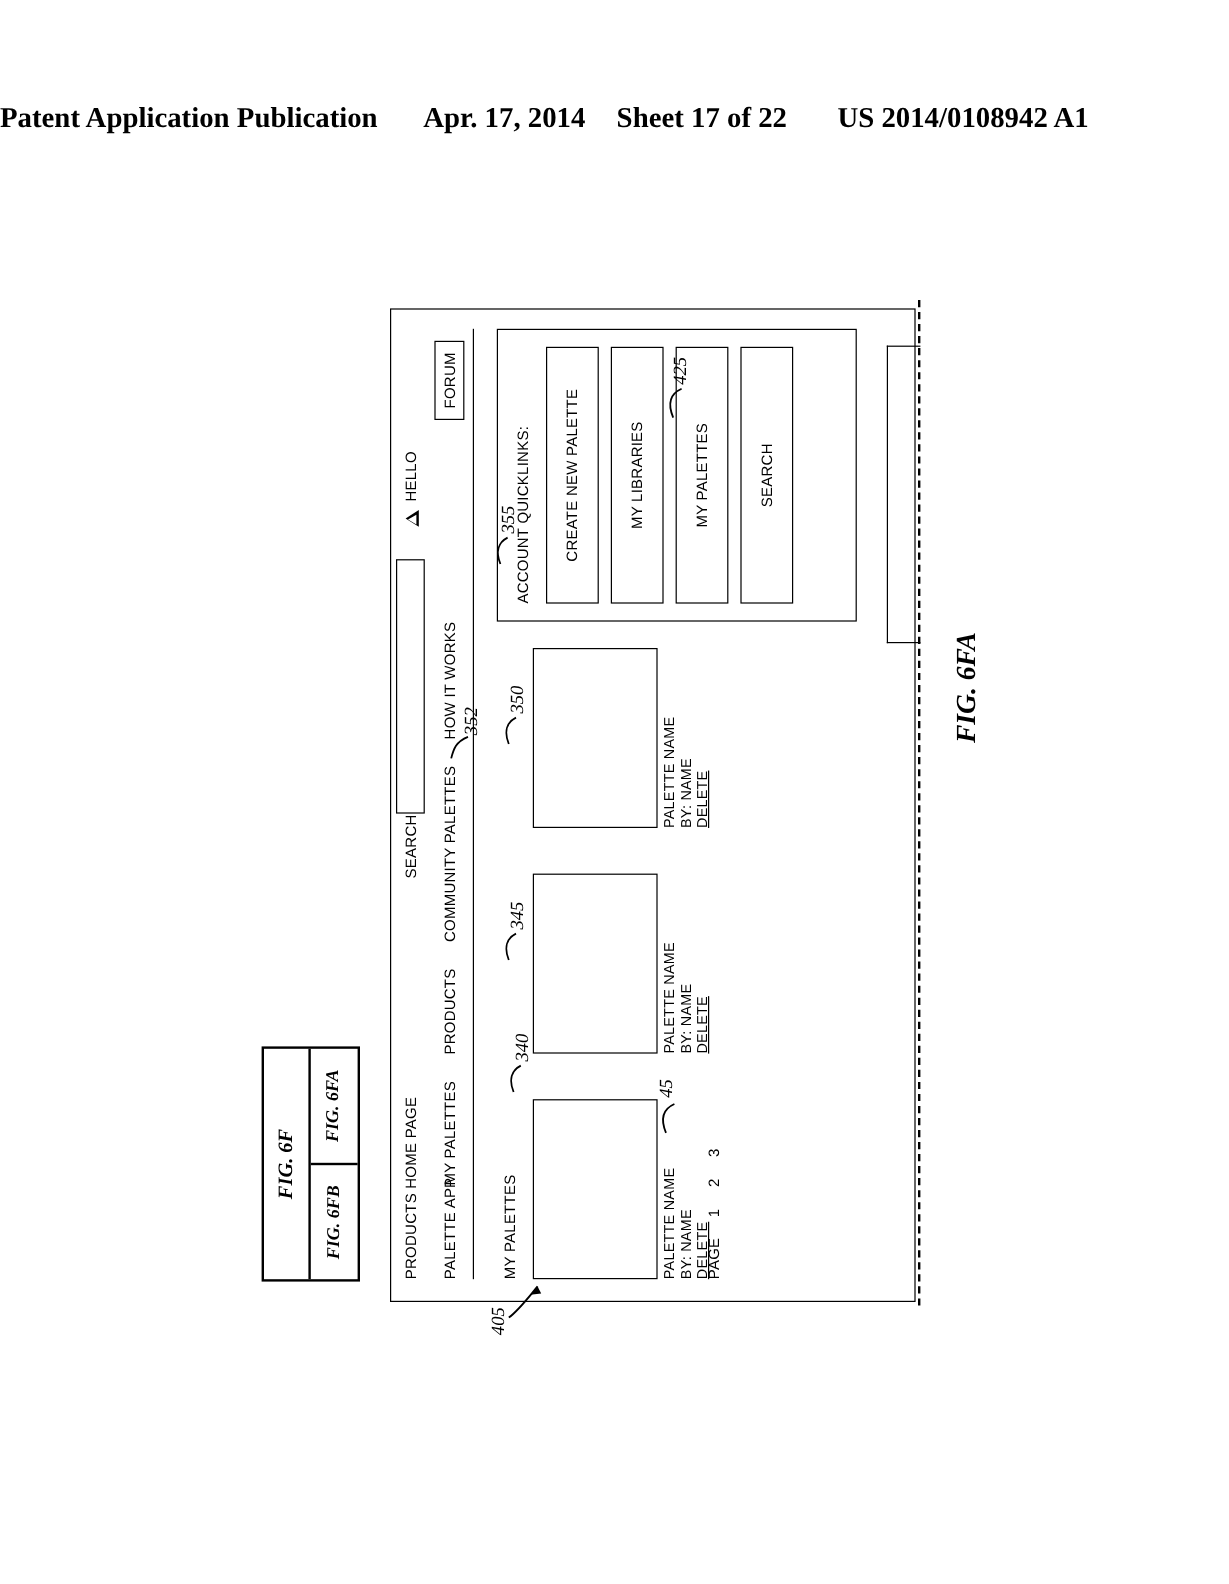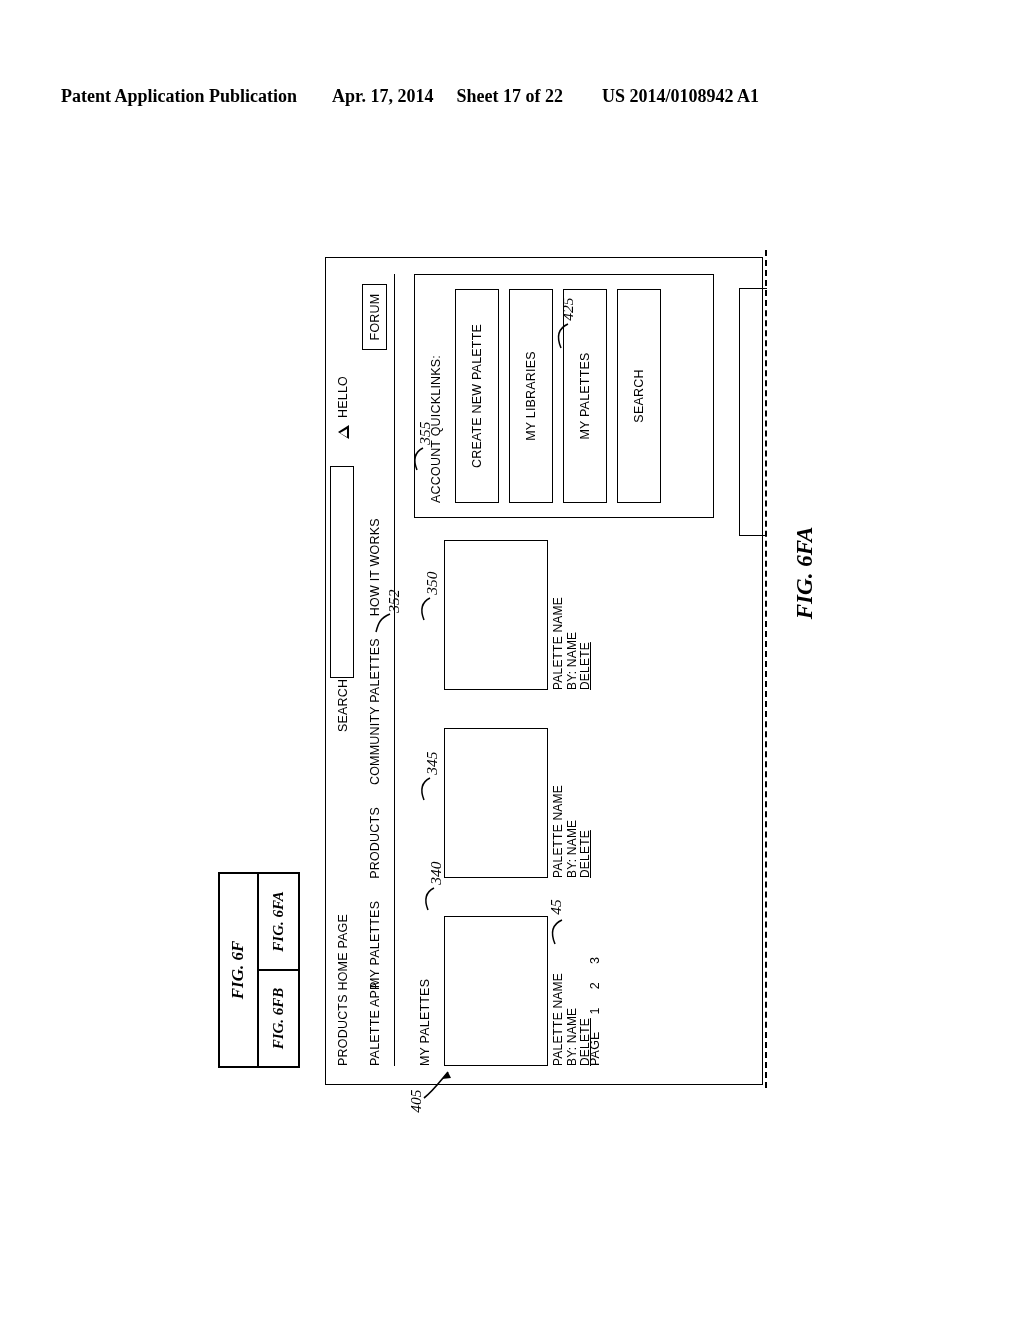--- a/index.html
+++ b/index.html
@@ -11,21 +11,21 @@
     overflow:hidden;
   }
 
   
   .pub-header{
     position:absolute;
     top:86px; left:0; width:820px;
     text-align:center;
     font-family:"Liberation Serif", serif;
     font-weight:bold;
-    font-size:18px;
+    font-size:24px;
     color:#000;
     white-space:nowrap;
   }
   .pub-header .seg{display:inline-block;}
   .pub-header .gap1{display:inline-block;width:26px;}
   .pub-header .gap2{display:inline-block;width:14px;}
   .pub-header .gap3{display:inline-block;width:30px;}
 
   
   .figkey{

